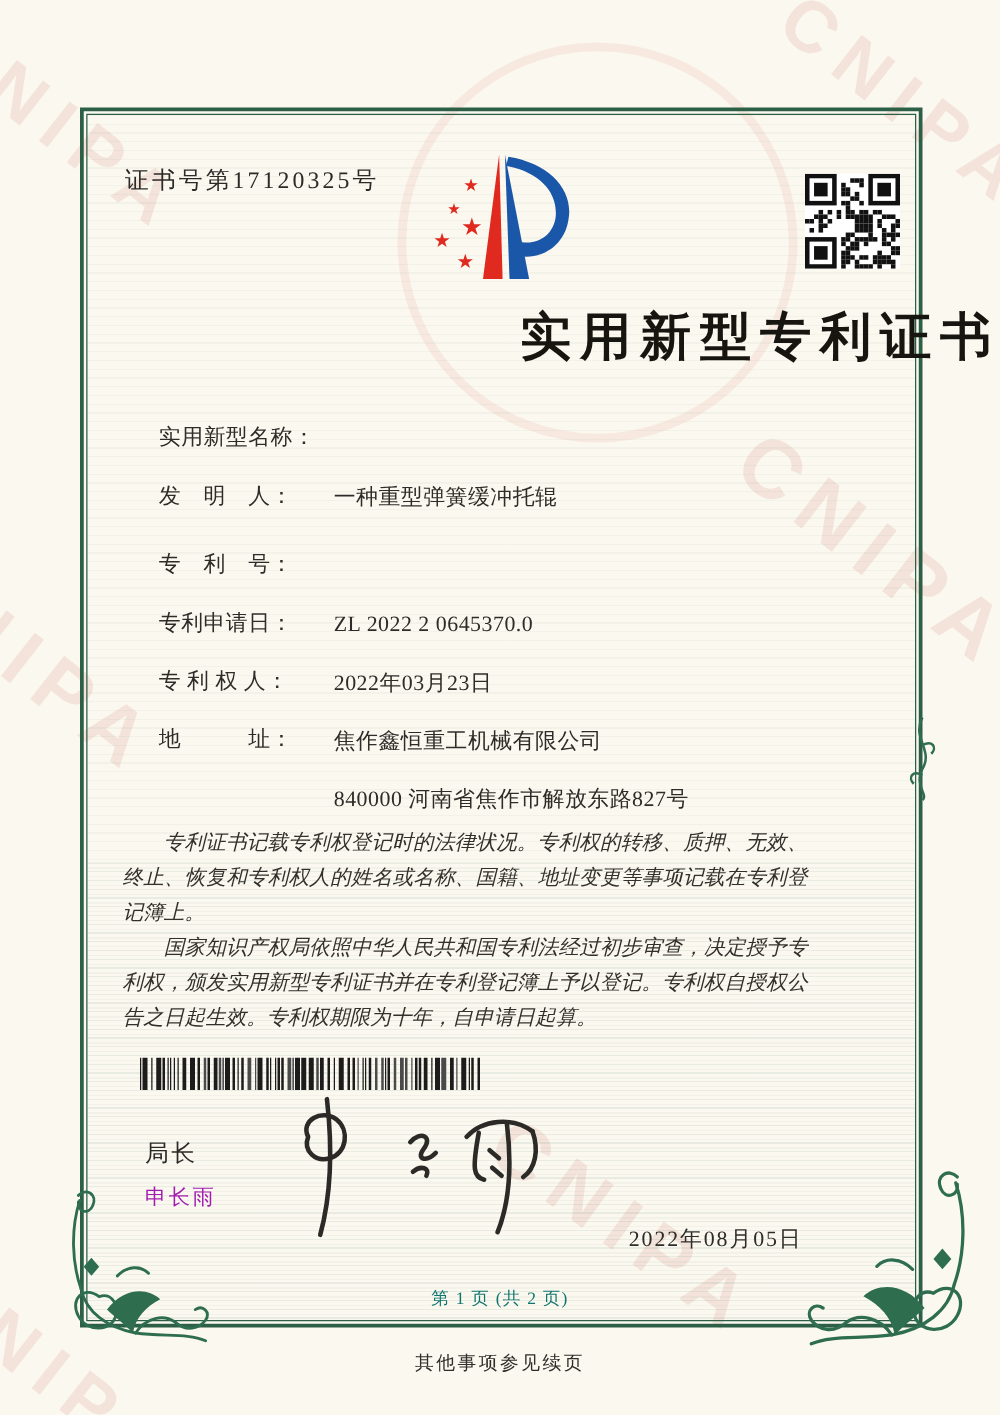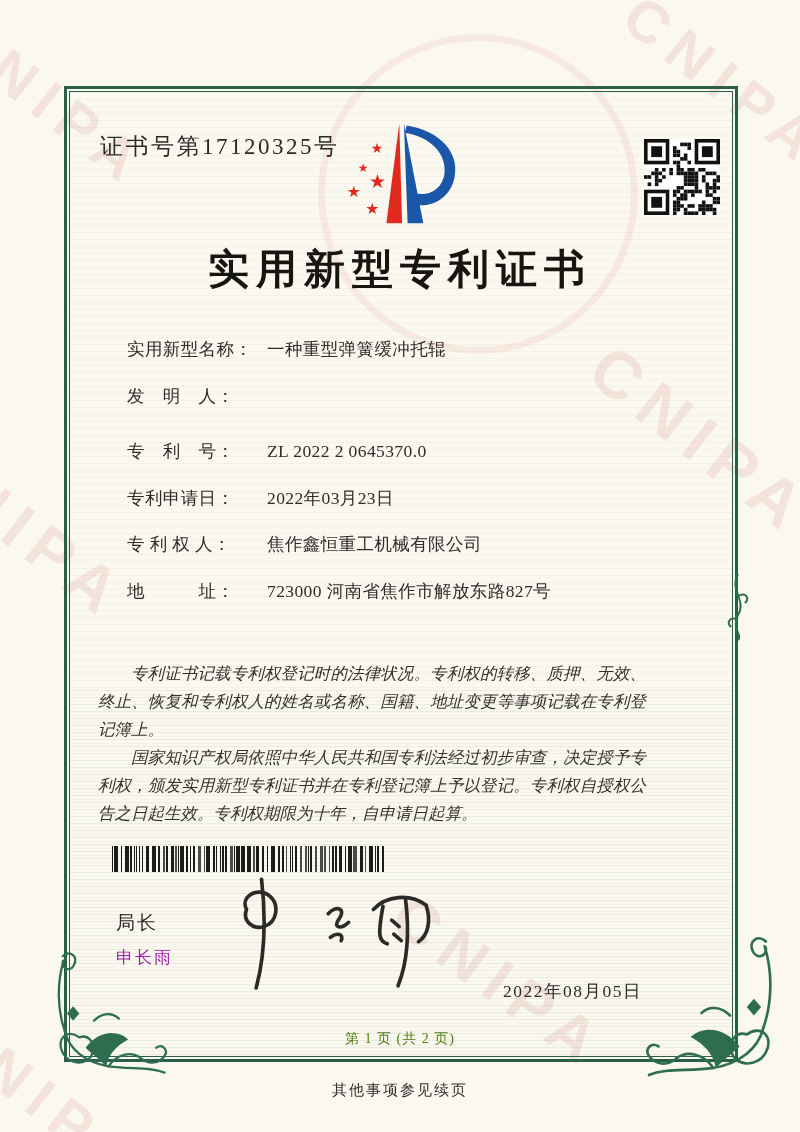--- a/index.html
+++ b/index.html
@@ -28,43 +28,43 @@
   .stripes-soft,.stripes-strong{position:absolute;z-index:0;pointer-events:none;}
   .stripes-soft{
     left:70px;top:92px;width:662px;height:964px;
     background:repeating-linear-gradient(180deg,rgba(75,128,98,0.05) 0 1px,transparent 1px 7px);
   }
   .stripes-strong{
     left:70px;top:690px;width:662px;height:366px;
     background:repeating-linear-gradient(180deg,rgba(70,125,95,0.10) 0 1px,transparent 1px 7px);
   }
   .content{position:absolute;inset:0;z-index:2;}
-  .cert-no{position:absolute;left:100px;top:131px;font-size:23px;letter-spacing:2.5px;color:#2b2a26;}
+  .cert-no{position:absolute;left:100px;top:131px;font-size:19px;letter-spacing:2.5px;color:#2b2a26;}
   .logo{position:absolute;left:333px;top:118px;width:140px;height:120px;}
   .qr{position:absolute;left:644px;top:139px;width:76px;height:76px;background:#fff;}
   .title{
-    position:absolute;left:0;right:0;top:242px;text-align:center;
+    position:absolute;left:0;right:0;top:242px;text-align:right;
     font-size:41px;font-weight:700;letter-spacing:7px;color:#17150f;
   }
   .frow{position:absolute;left:115px;width:600px;font-size:17.5px;letter-spacing:0.4px;line-height:27px;}
   .flabel{display:inline-block;min-width:140px;vertical-align:top;white-space:pre;margin-left:12px;}
-  .fvalue{display:inline-block;vertical-align:top;max-width:440px;}
+  .fvalue{display:inline-block;vertical-align:top;max-width:440px;margin-top:48px;}
   .fvalue .vline{display:block;}
   .grant2{position:absolute;left:353px;top:0;white-space:nowrap;}
   .paras{
     position:absolute;left:98px;top:660px;width:548px;
     font-size:16.5px;line-height:28px;font-style:italic;color:#33302b;text-align:justify;
   }
   .paras p{margin:0;text-indent:2em;}
   .barcode{position:absolute;left:110px;top:846px;width:282px;height:26px;}
   .sig-title{position:absolute;left:116px;top:910px;font-family:"Liberation Sans","DejaVu Sans",sans-serif;font-size:19px;color:#2b2a27;letter-spacing:2px;}
   .sig-name{position:absolute;left:116px;top:946px;font-family:"Liberation Sans","DejaVu Sans",sans-serif;font-size:17px;color:#a21caf;letter-spacing:2px;}
   .signature{position:absolute;left:225px;top:872px;width:215px;height:120px;}
   .grant-date-bottom{position:absolute;left:503px;top:979px;font-size:17.5px;letter-spacing:1.5px;}
-  .page-no{position:absolute;left:0;right:0;top:1030px;text-align:center;font-size:14px;letter-spacing:1px;color:#4d7c0f;}
+  .page-no{position:absolute;left:0;right:0;top:1030px;text-align:center;font-size:14px;letter-spacing:1px;color:#0f766e;}
   .cont-note{position:absolute;left:0;right:0;top:1081px;text-align:center;font-size:15px;letter-spacing:2px;color:#2f2d29;}
   .flourish{position:absolute;z-index:3;}
   .fl-bl{left:48px;top:948px;width:125px;height:135px;}
   .fl-br{left:636px;top:932px;width:150px;height:155px;transform:scaleX(-1);}
   .fl-rm{left:724px;top:570px;width:28px;height:72px;}
 </style>
 </head>
 <body>
 
 <div class="page">
@@ -246,21 +246,21 @@
 
     <div class="frow" style="top:485px;">
       <span class="flabel">专利申请日：</span><span class="fvalue">2022年03月23日</span>
     </div>
 
     <div class="frow" style="top:531px;">
       <span class="flabel">专 利 权 人：</span><span class="fvalue">焦作鑫恒重工机械有限公司</span>
     </div>
 
     <div class="frow" style="top:578px;">
-      <span class="flabel">地　　　址：</span><span class="fvalue">723000 河南省焦作市解放东路827号</span>
+      <span class="flabel">地　　　址：</span><span class="fvalue">840000 河南省焦作市解放东路827号</span>
     </div>
 
 
     <div class="paras">
       <p>专利证书记载专利权登记时的法律状况。专利权的转移、质押、无效、终止、恢复和专利权人的姓名或名称、国籍、地址变更等事项记载在专利登记簿上。</p>
       <p>国家知识产权局依照中华人民共和国专利法经过初步审查，决定授予专利权，颁发实用新型专利证书并在专利登记簿上予以登记。专利权自授权公告之日起生效。专利权期限为十年，自申请日起算。</p>
     </div>
 
     <svg id="barcode-svg" class="barcode" viewBox="0 0 282 26" preserveAspectRatio="none">
         <rect x="2" y="0" width="1" height="26" fill="#1c1c1c"></rect>

